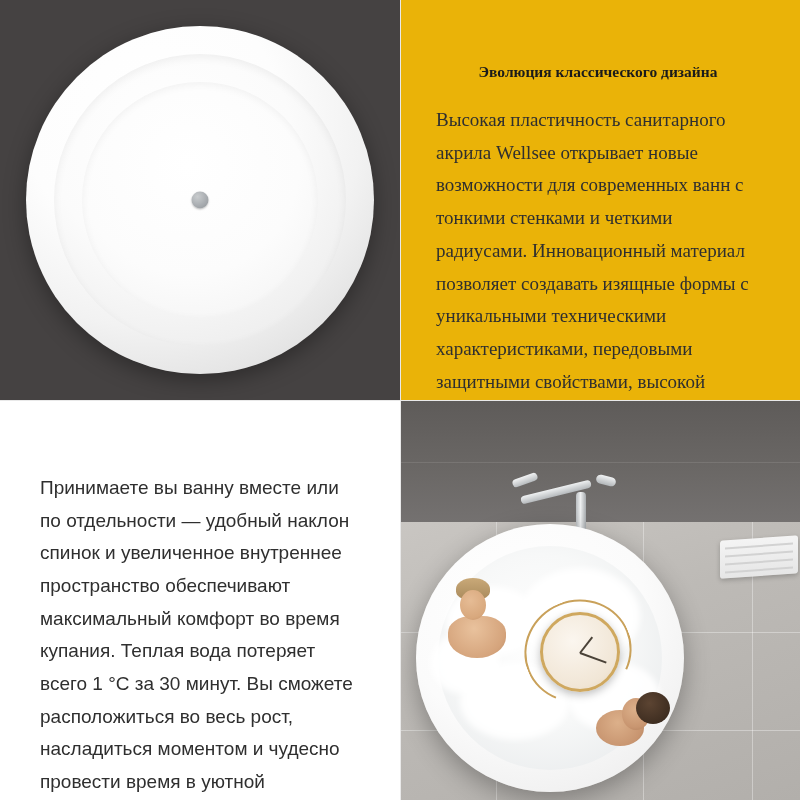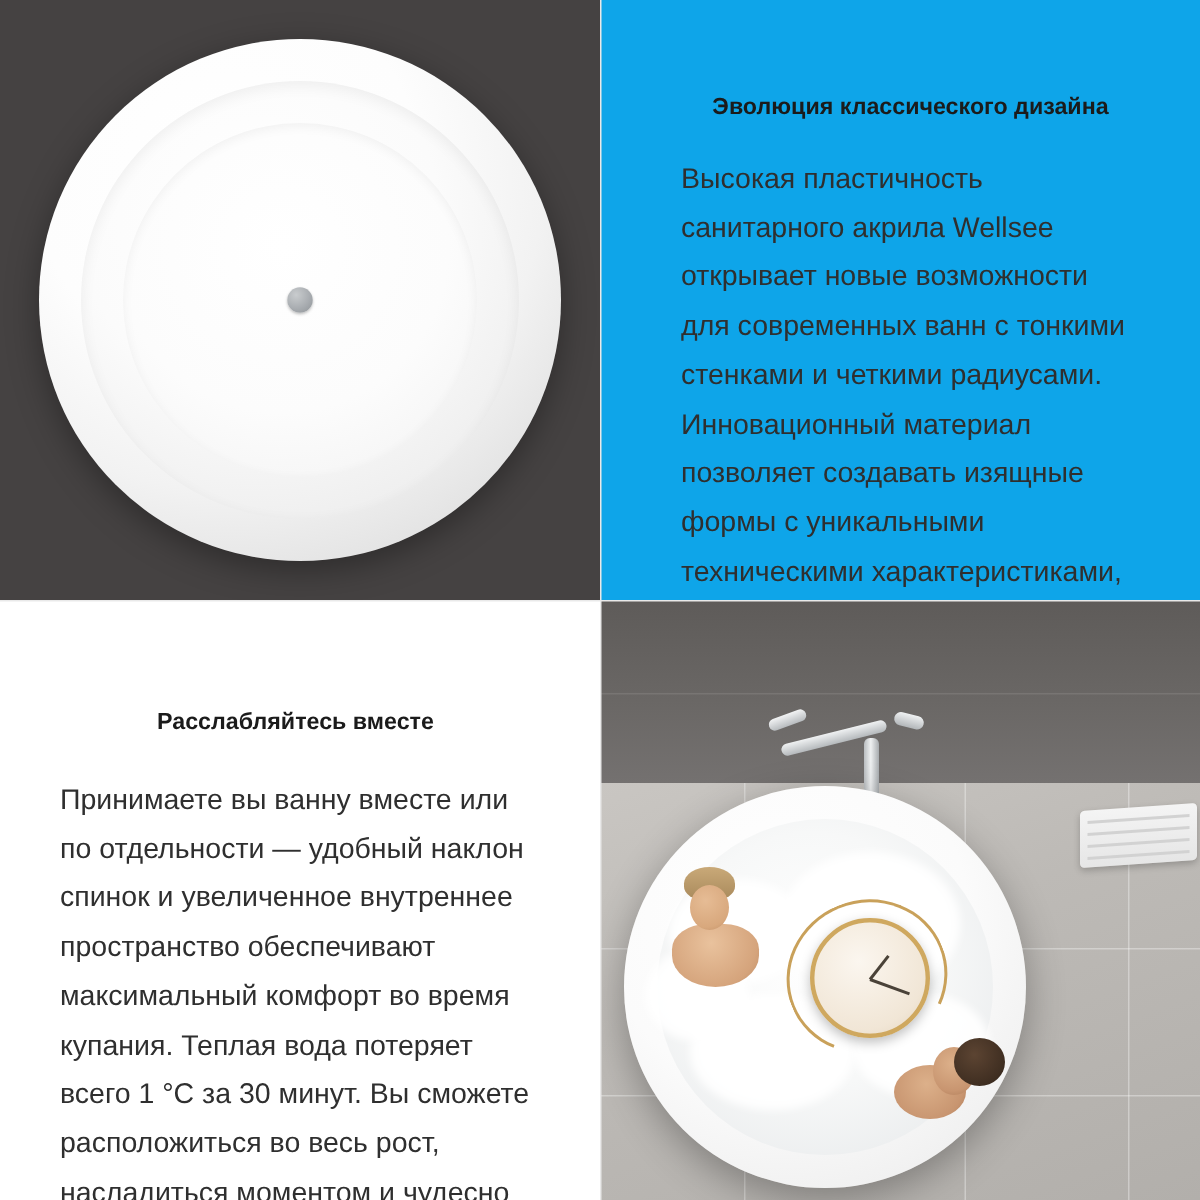--- a/index.html
+++ b/index.html
@@ -75,23 +75,24 @@
     transform: translate(-50%, -50%);
     width: 17px;
     height: 17px;
     border-radius: 50%;
     background: radial-gradient(circle at 35% 30%, #c9ccce 0%, #a9adb1 55%, #8e9397 100%);
     box-shadow: 0 1px 2px rgba(0,0,0,0.25);
   }
 
   
   .text-cell {
-    background: #0ea5e9;
-    padding: 62px 40px 0 54px;
+    background: #eab308;
+    padding: 62px 40px 0 36px;
     box-sizing: border-box;
+    font-family: Liberation Serif, serif;
   }
   .block-title {
     font-size: 15.5px;
     font-weight: bold;
     color: #1b1b1b;
     text-align: center;
     margin: 0 0 22px 0;
     line-height: 1.3;
   }
   .block-body {
@@ -361,21 +362,20 @@
       </div>
     </div>
   </div>
 
   <div class="cell text-cell">
     <h2 class="block-title">Эволюция классического дизайна</h2>
     <p class="block-body">Высокая пластичность санитарного акрила Wellsee открывает новые возможности для современных ванн с тонкими стенками и четкими радиусами. Инновационный материал позволяет создавать изящные формы с уникальными техническими характеристиками, передовыми защитными свойствами, высокой экологичностью и выразительным дизайном.</p>
   </div>
 
   <div class="cell text-cell-2">
-    <h2 class="block-title">Расслабляйтесь вместе</h2>
     <p class="block-body">Принимаете вы ванну вместе или по отдельности — удобный наклон спинок и увеличенное внутреннее пространство обеспечивают максимальный комфорт во время купания. Теплая вода потеряет всего 1 °C за 30 минут. Вы сможете расположиться во весь рост, насладиться моментом и чудесно провести время в уютной атмосфере. Расслабляющая ванна — лучшее средство от стресса.</p>
   </div>
 
   <div class="cell photo-scene">
     <div class="scene-wall-dark"></div>
     <div class="scene-floor"></div>
     <div class="tile-line tile-v1"></div>
     <div class="tile-line tile-v2"></div>
     <div class="tile-line tile-v3"></div>
     <div class="tile-line tile-h1"></div>

